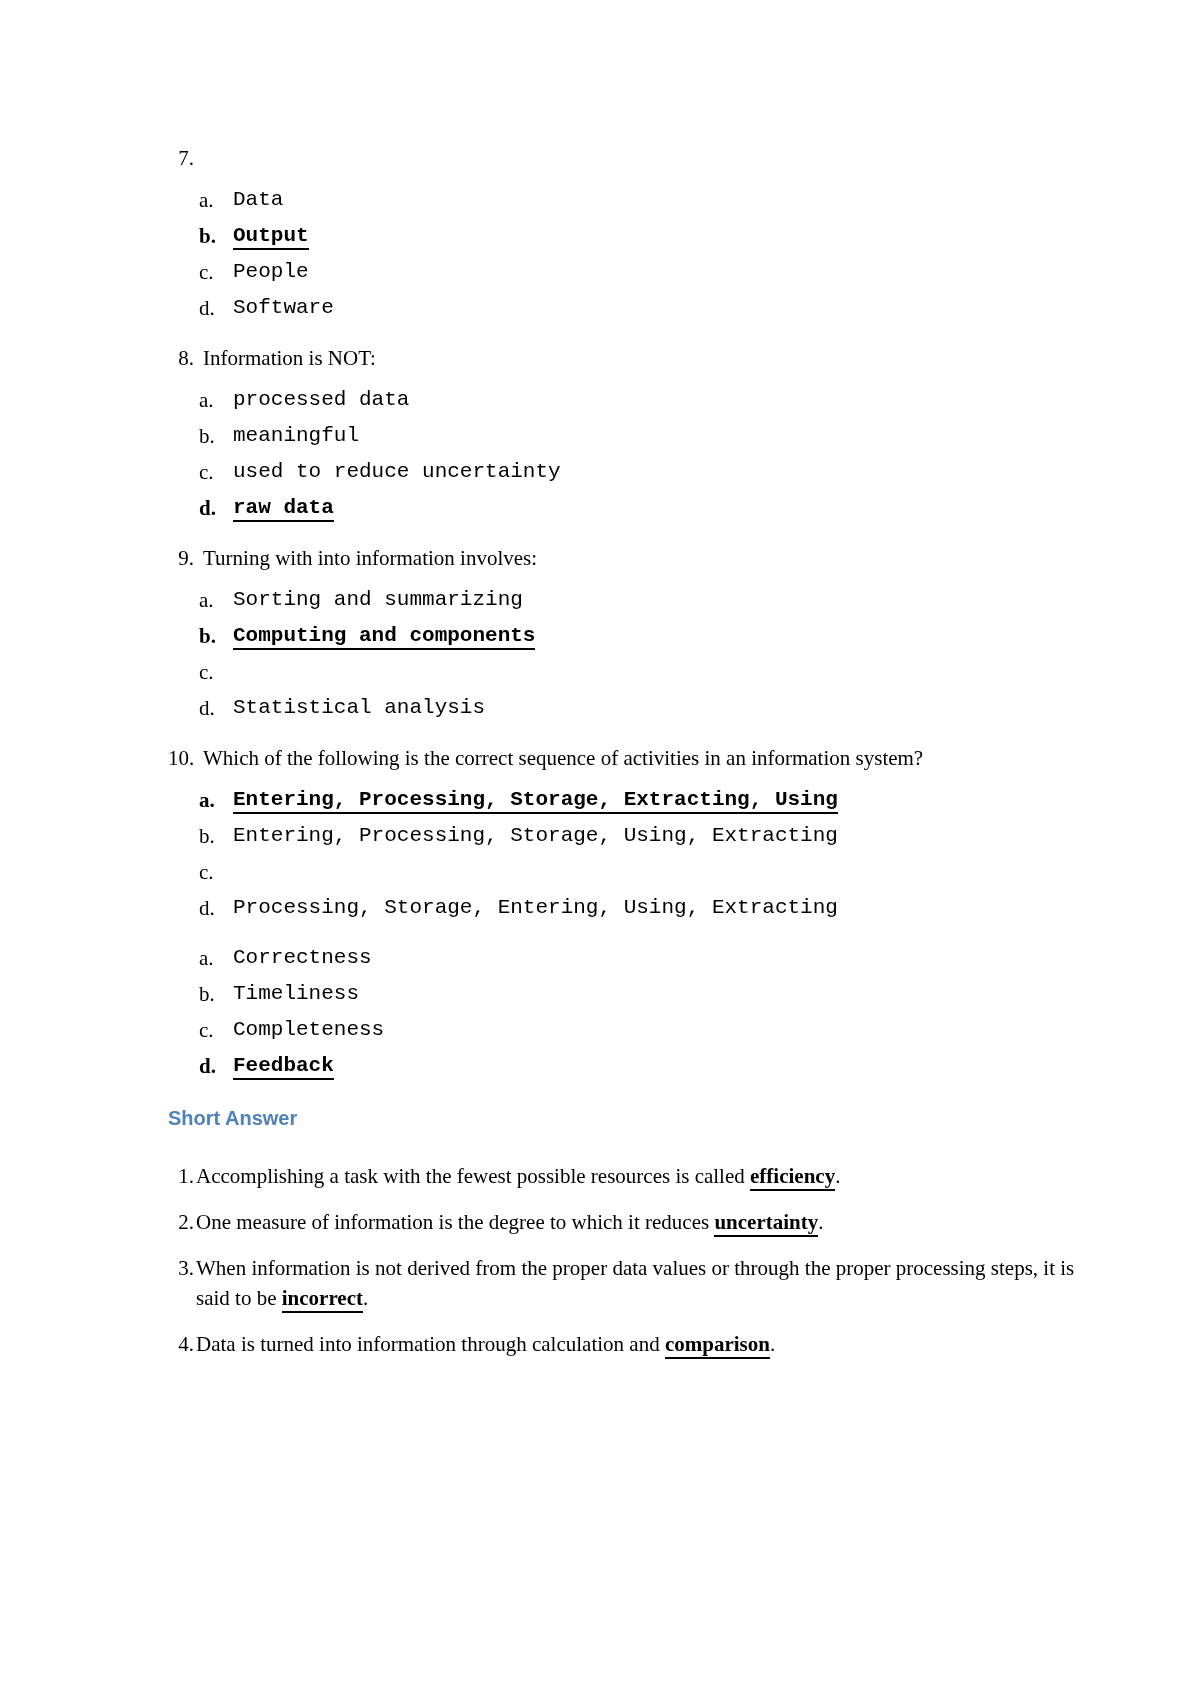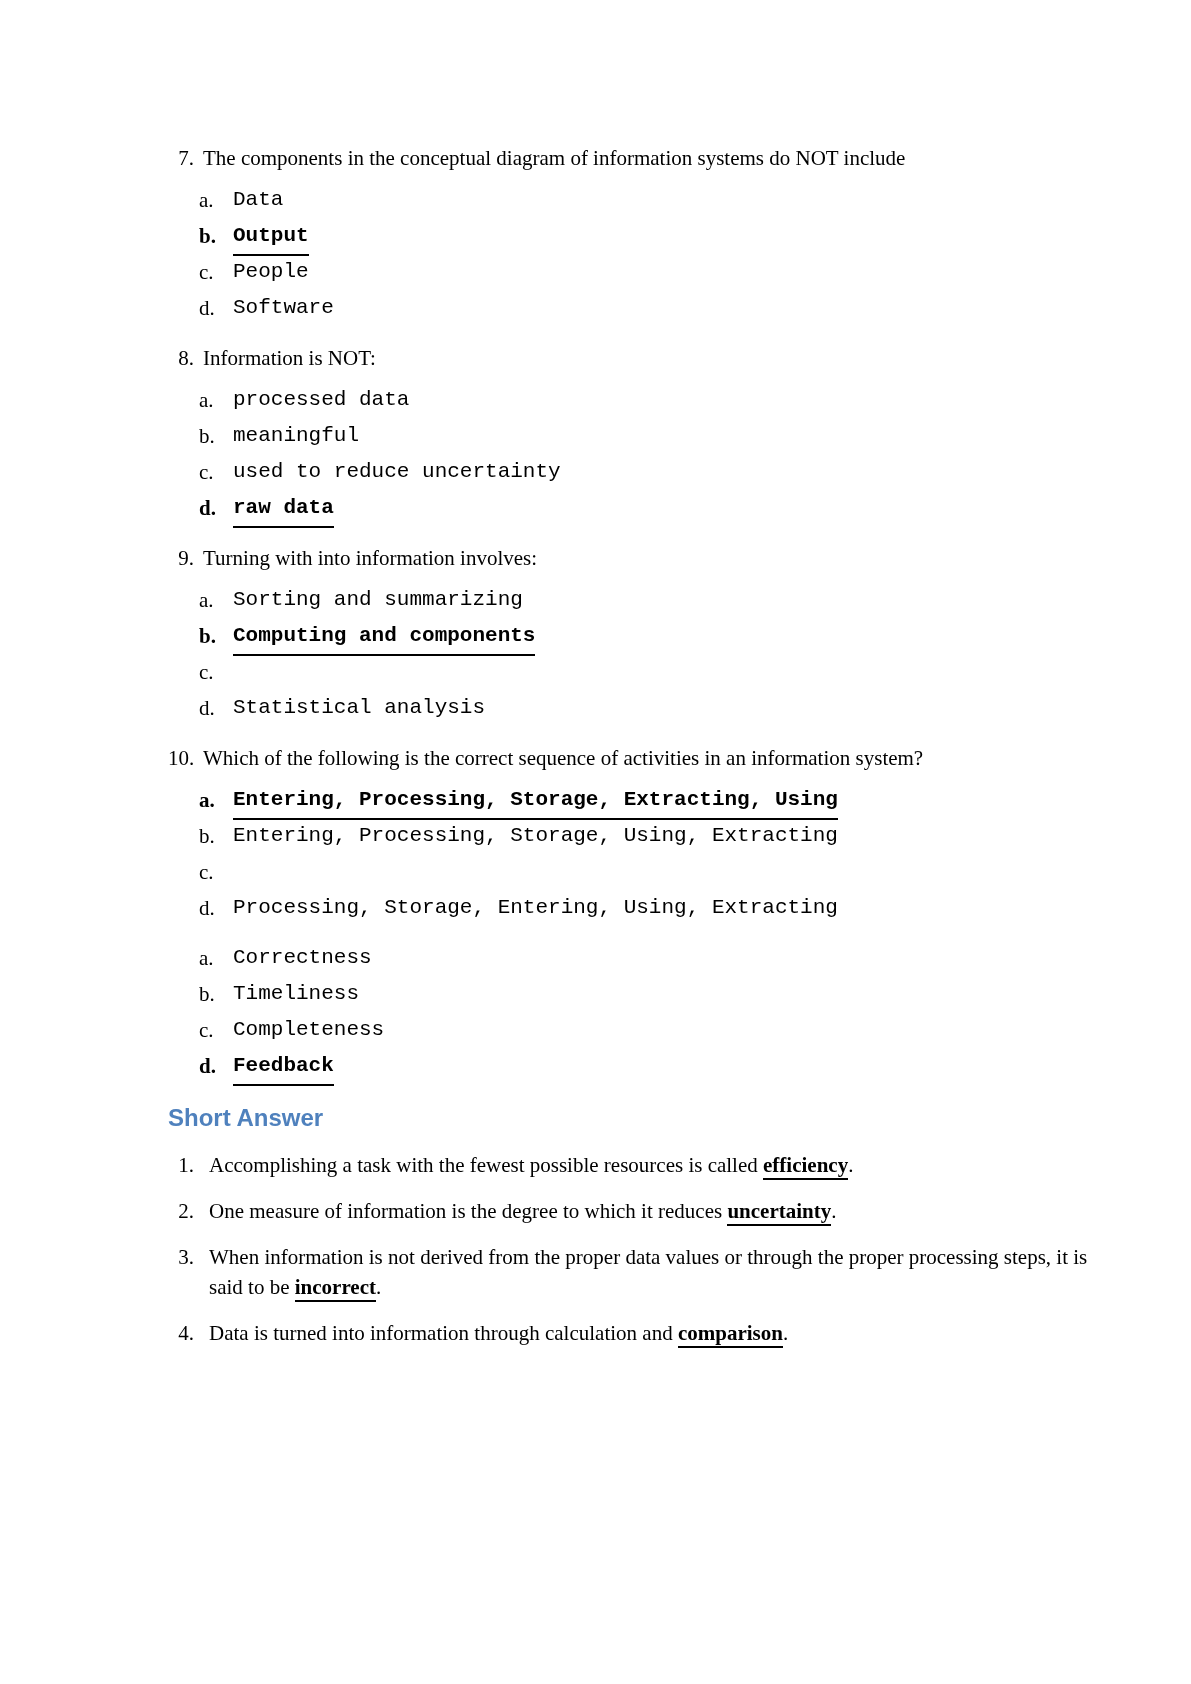--- a/index.html
+++ b/index.html
@@ -47,57 +47,56 @@
     padding-left: 31px;
     font-size: 21px;
     line-height: 36px;
   }
   .letter { flex: 0 0 34px; width: 34px; }
   .opt-text { max-width: 860px; font-family: Liberation Mono, monospace; }
   .opt-line.correct .letter { font-weight: bold; }
   .answer-underline {
     font-weight: bold;
     border-bottom: 2px solid #000000;
-    padding-bottom: 7px;
+    padding-bottom: 1px;
   }
   
   .sa-heading {
     font-family: "Liberation Sans", sans-serif;
     font-weight: bold;
-    font-size: 24px;
+    font-size: 20px;
     line-height: 32px;
-    margin: 18px 0 16px 0;
+    margin: 18px 0 27px 0;
   }
   .sa-item {
     display: flex;
     font-size: 21px;
     line-height: 30px;
     margin-bottom: 16px;
   }
   .sa-text {
-    margin-left: 15px;
+    margin-left: 2px;
     max-width: 900px;
   }
   .sa-blank {
     font-weight: bold;
     border-bottom: 2px solid #000000;
     padding-bottom: 1px;
   }
 </style>
 </head>
 <body style="background: rgb(255, 255, 255); color: rgb(0, 0, 0);">
 
 <div class="page">
   <div class="content">
 
     <div id="mc-list">
         <div class="question">
           <div class="q-line">
             <span class="num">7.</span>
-            <span class="q-text">The components in the conceptual diagram of information systems do NOT include</span>
           </div>
           <div class="options">
             <div class="opt-line">
               <span class="letter">a.</span>
               <span class="opt-text">Data</span>
             </div>
             <div class="opt-line correct">
               <span class="letter">b.</span>
               <span class="opt-text"><span class="answer-underline">Output</span></span>
             </div>

